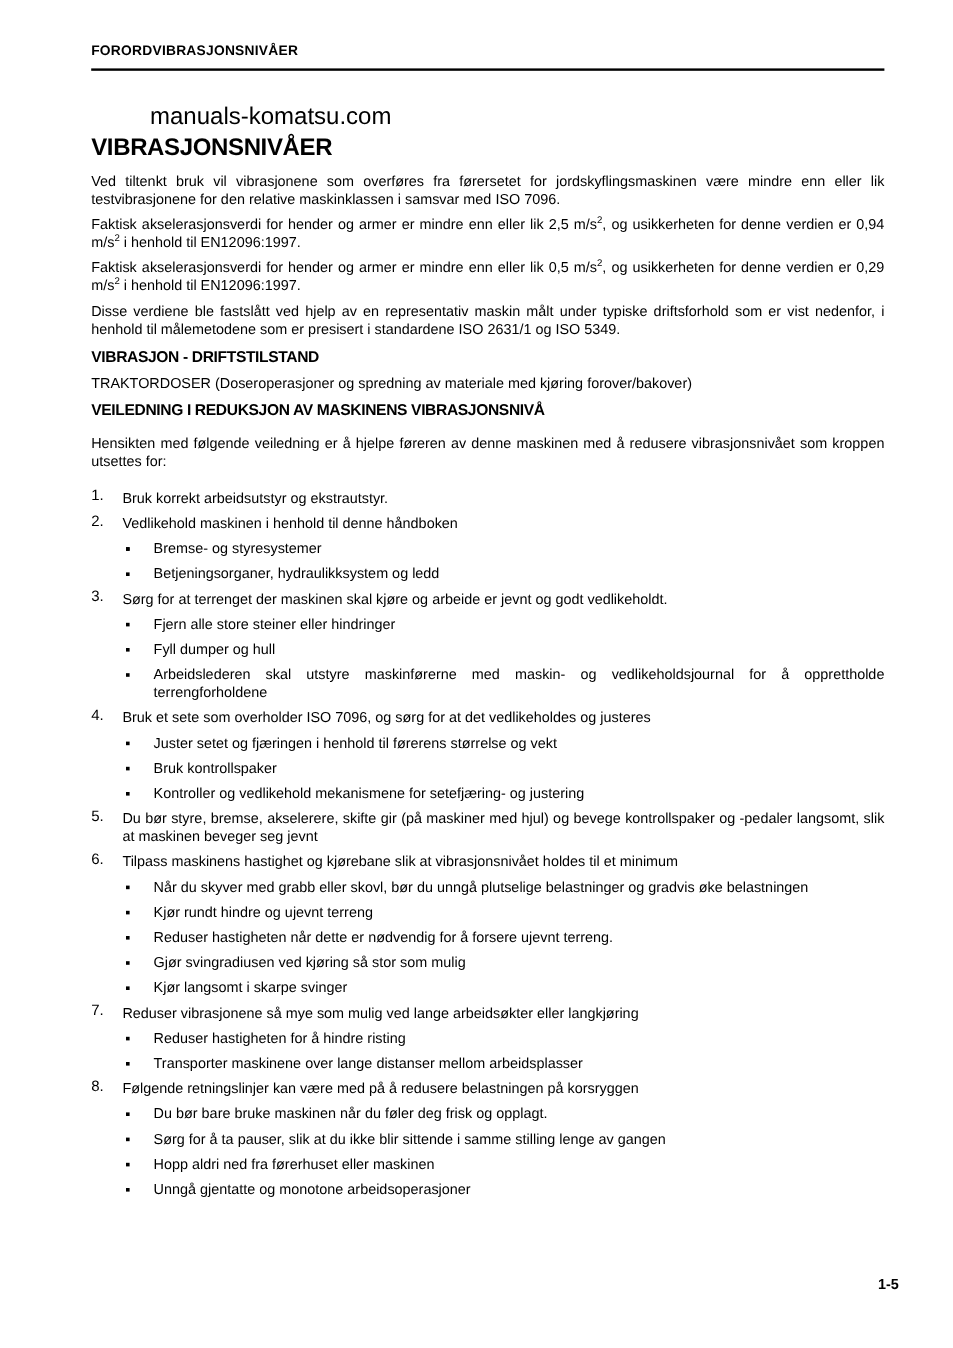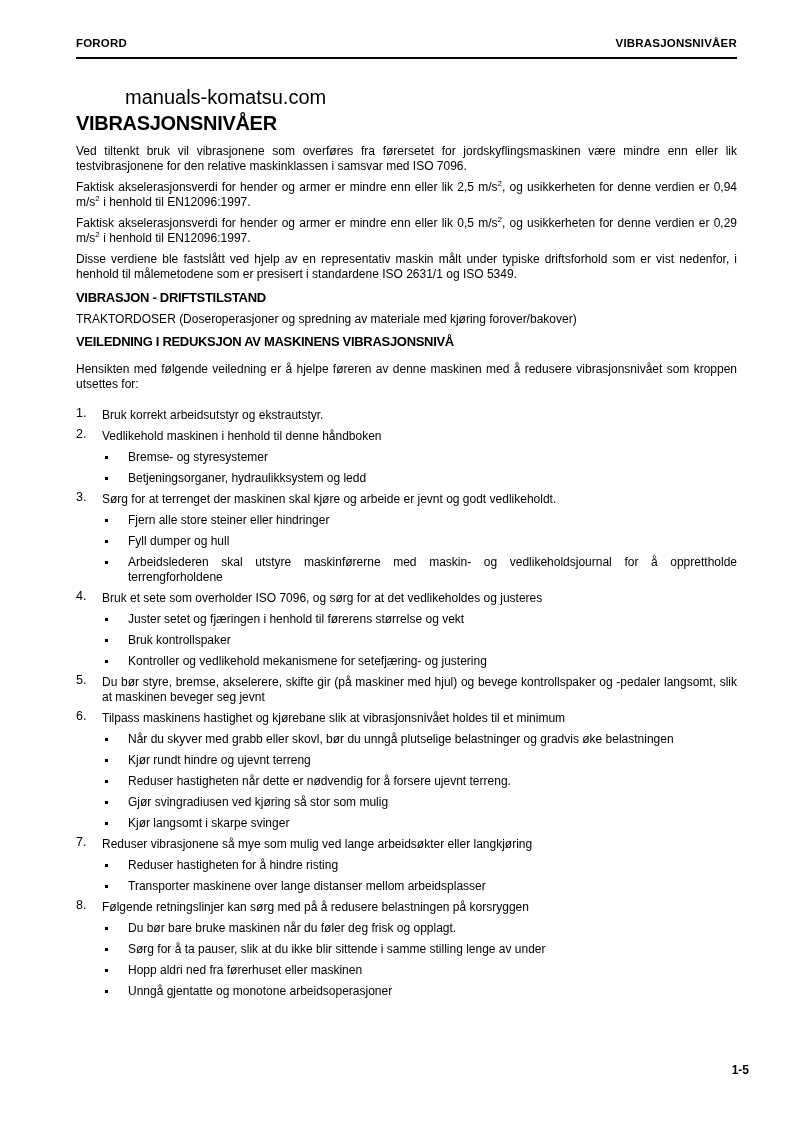--- a/index.html
+++ b/index.html
@@ -2,21 +2,21 @@
 <html><head>
   <meta charset="utf-8">
   <style>
     html, body { margin: 0; padding: 0; background: #ffffff; }
     body {
       width: 794px; height: 1123px; position: relative; overflow: hidden;
       font-family: "Liberation Sans", sans-serif; color: #000;
     }
     .header {
       position: absolute; left: 76px; top: 37px; width: 661px;
-      display: flex; justify-content: space-between;
+      display: flex; justify-content: flex-start;
       font-weight: bold; font-size: 11.5px; letter-spacing: 0.2px;
     }
     .header-rule {
       position: absolute; left: 76px; top: 57px; width: 661px; height: 2px; background: #000;
     }
     .watermark {
       position: absolute; left: 125px; top: 86px; font-size: 20px; color: #000;
     }
     .content {
       position: absolute; left: 76px; top: 111px; width: 661px;
@@ -124,24 +124,24 @@
       <li class="step">
         <span class="step-num">7.</span>
         <span class="step-text">Reduser vibrasjonene så mye som mulig ved lange arbeidsøkter eller langkjøring</span>
         <ul class="bullets">
           <li class="bullet"><span class="bullet-icon"></span><span>Reduser hastigheten for å hindre risting</span></li>
           <li class="bullet"><span class="bullet-icon"></span><span>Transporter maskinene over lange distanser mellom arbeidsplasser</span></li>
         </ul>
       </li>
       <li class="step">
         <span class="step-num">8.</span>
-        <span class="step-text">Følgende retningslinjer kan sørg med på å redusere belastningen på korsryggen</span>
+        <span class="step-text">Følgende retningslinjer kan være med på å redusere belastningen på korsryggen</span>
         <ul class="bullets">
           <li class="bullet"><span class="bullet-icon"></span><span>Du bør bare bruke maskinen når du føler deg frisk og opplagt.</span></li>
-          <li class="bullet"><span class="bullet-icon"></span><span>Sørg for å ta pauser, slik at du ikke blir sittende i samme stilling lenge av under</span></li>
+          <li class="bullet"><span class="bullet-icon"></span><span>Sørg for å ta pauser, slik at du ikke blir sittende i samme stilling lenge av gangen</span></li>
           <li class="bullet"><span class="bullet-icon"></span><span>Hopp aldri ned fra førerhuset eller maskinen</span></li>
           <li class="bullet"><span class="bullet-icon"></span><span>Unngå gjentatte og monotone arbeidsoperasjoner</span></li>
         </ul>
       </li>
     </ol>
 </div>
 
 <div class="footer-page">1-5</div>
 
 </body></html>

